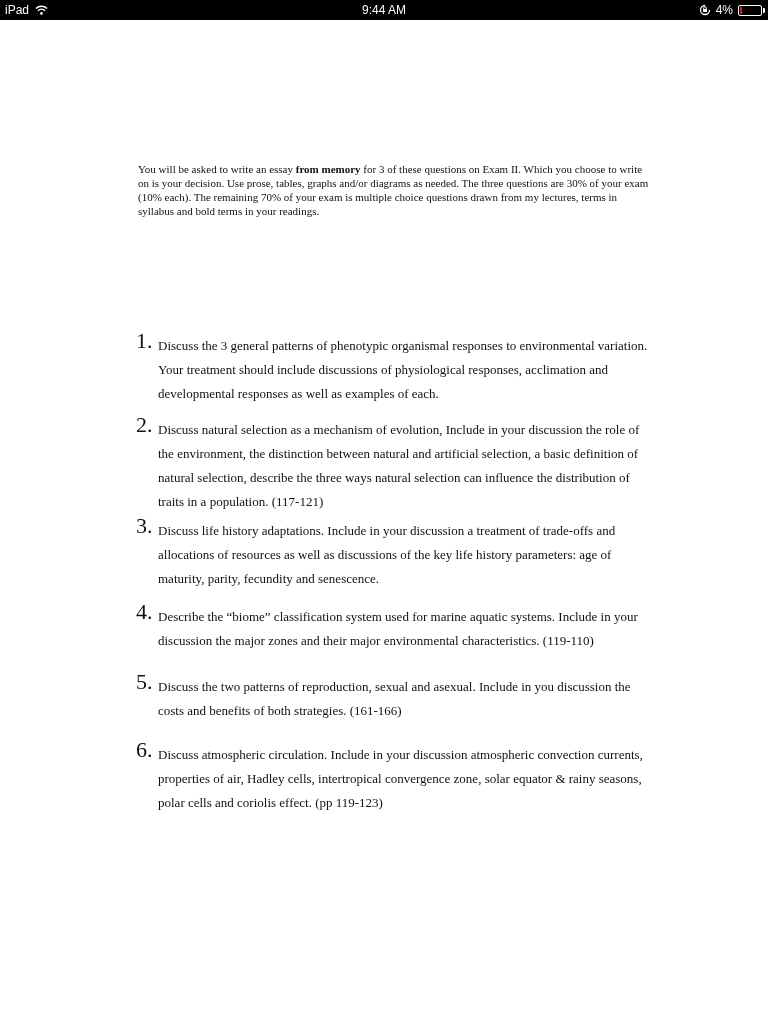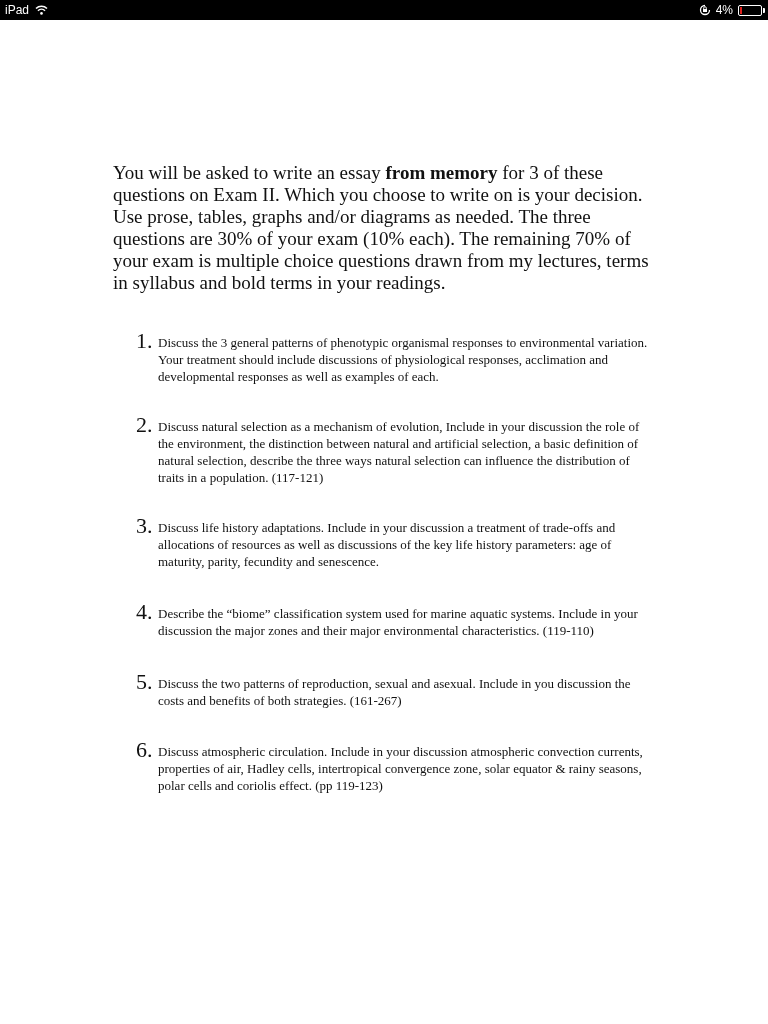--- a/index.html
+++ b/index.html
@@ -13,38 +13,39 @@
     font-size: 12px;
   }
   .sb-left { position: absolute; left: 5px; top: 3px; display: flex; align-items: center; gap: 6px; }
   .sb-center { position: absolute; left: 0; right: 0; top: 3px; text-align: center; }
   .sb-right { position: absolute; right: 6px; top: 3px; display: flex; align-items: center; gap: 5px; }
   .battery { width: 22px; height: 9px; border: 1px solid #fff; border-radius: 2px; position: relative; }
   .battery::after { content: ""; position: absolute; right: -4px; top: 2px; width: 2px; height: 5px; background: #fff; border-radius: 0 1px 1px 0; }
   .battery-fill { position: absolute; left: 1px; top: 1px; width: 2px; height: 7px; background: #e0201c; }
   .doc { position: absolute; left: 113px; top: 138px; width: 540px; }
   .title { font-size: 21px; line-height: 25px; }
-  .intro { margin-top: 24px; font-size: 19px; line-height: 22px; }
+  .intro { margin-top: 24px; font-size: 11px; line-height: 14px; margin-left: 25px; }
   .intro b { font-weight: bold; }
   .q { position: absolute; left: 0; width: 545px; }
   .q-num { position: absolute; left: 23px; top: -4px; font-size: 22px; line-height: 22px; }
-  .q-text { position: absolute; left: 45px; font-size: 13px; line-height: 17px; width: 500px; }
+  .q-text { position: absolute; left: 45px; font-size: 13px; line-height: 24px; width: 500px; }
 </style>
 </head>
 <body>
 
 <div class="statusbar">
   <div class="sb-left">
     <span>iPad</span>
     <svg width="13" height="10" viewBox="0 0 13 10">
       <path d="M1 3.5 A8 8 0 0 1 12 3.5" stroke="#fff" stroke-width="1.6" fill="none"></path>
       <path d="M3 5.7 A5 5 0 0 1 10 5.7" stroke="#fff" stroke-width="1.6" fill="none"></path>
       <circle cx="6.5" cy="8.4" r="1.3" fill="#fff"></circle>
     </svg>
   </div>
+  <div class="sb-center">9:44 AM</div>
   <div class="sb-right">
     <svg width="12" height="12" viewBox="0 0 12 12">
       <path d="M10.5 6 A4.5 4.5 0 1 1 6 1.5" stroke="#fff" stroke-width="1.3" fill="none"></path>
       <rect x="4" y="5" width="4" height="3" fill="#fff"></rect>
       <path d="M4.7 5 V4 A1.3 1.3 0 0 1 7.3 4 V5" stroke="#fff" stroke-width="0.9" fill="none"></path>
     </svg>
     <span>4%</span>
     <div class="battery">
         <div class="battery-fill"></div>
       </div>
@@ -66,18 +67,18 @@
 <div class="q" style="top:519px;left:113px">
   <span class="q-num">3.</span>
   <div class="q-text">Discuss life history adaptations.  Include in your discussion a treatment of trade-offs and allocations of resources as well as discussions of the key life history parameters: age of maturity, parity, fecundity and senescence.</div>
 </div>
 <div class="q" style="top:605px;left:113px">
   <span class="q-num">4.</span>
   <div class="q-text">Describe the “biome” classification system used for marine aquatic systems.  Include in your discussion the major zones and their major environmental characteristics.  (119-110)</div>
 </div>
 <div class="q" style="top:675px;left:113px">
   <span class="q-num">5.</span>
-  <div class="q-text">Discuss the two patterns of reproduction, sexual and asexual.  Include in you discussion the costs and benefits of both strategies. (161-267)</div>
+  <div class="q-text">Discuss the two patterns of reproduction, sexual and asexual.  Include in you discussion the costs and benefits of both strategies. (161-166)</div>
 </div>
 <div class="q" style="top:743px;left:113px">
   <span class="q-num">6.</span>
   <div class="q-text">Discuss atmospheric circulation.  Include in your discussion atmospheric convection currents, properties of air, Hadley cells, intertropical convergence zone, solar equator &amp; rainy seasons, polar cells and coriolis effect.  (pp 119-123)</div>
 </div>
 
 </body></html>

